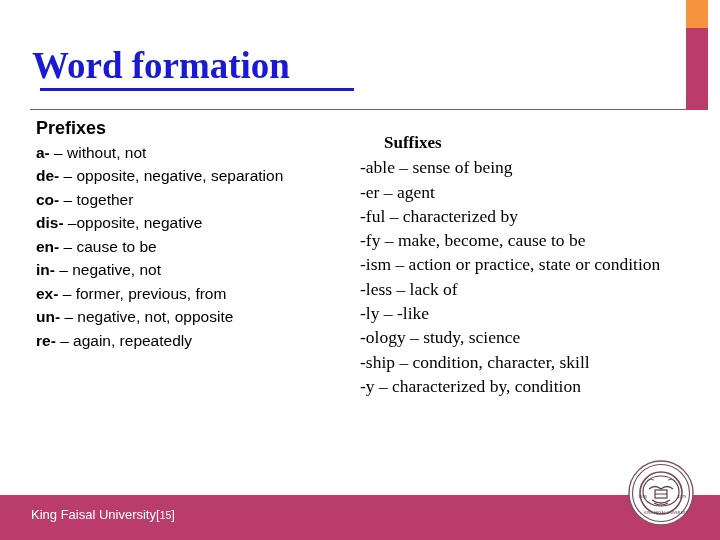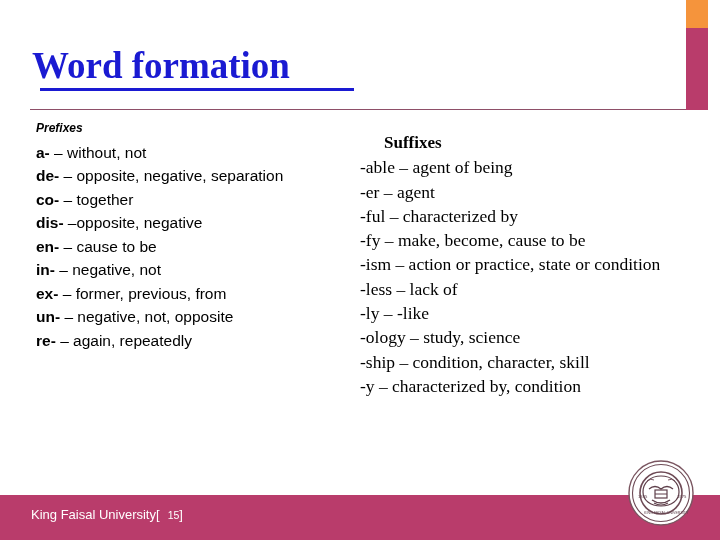--- a/index.html
+++ b/index.html
@@ -77,22 +77,21 @@
     left: 36px;
     top: 117px;
     width: 310px;
     font-family: "Liberation Sans", sans-serif;
     font-size: 15.5px;
     line-height: 23.5px;
     color: #000000;
   }
   .col-prefixes .heading {
     font-weight: bold;
-    font-size: 12px;
-    font-style: italic;
+    font-size: 18px;
   }
   .col-prefixes .affix {
     font-weight: bold;
   }
   .col-prefixes .line {
     white-space: nowrap;
   }
 
   .col-suffixes {
     position: absolute;
@@ -127,21 +126,20 @@
     left: 31px;
     top: 506px;
     color: #FFFFFF;
     font-family: "Liberation Sans", sans-serif;
     font-size: 13px;
     line-height: 17px;
     white-space: nowrap;
   }
   .footer-text .page-num {
     font-size: 10.5px;
-    margin-left: 8px;
   }
   .footer-text .bracket {
     font-size: 13px;
   }
 
   
   .seal {
     position: absolute;
     left: 627px;
     top: 459px;
@@ -173,21 +171,21 @@
         <div class="line"><span class="affix">in-</span><span> – </span><span>negative, not</span></div>
         <div class="line"><span class="affix">ex-</span><span> – </span><span>former, previous, from</span></div>
         <div class="line"><span class="affix">un-</span><span> – </span><span>negative, not, opposite</span></div>
         <div class="line"><span class="affix">re-</span><span> – </span><span>again, repeatedly</span></div>
       </div>
   </div>
 
   <div class="col-suffixes">
     <div class="heading line">Suffixes</div>
     <div id="suffix-list">
-        <div class="line">-able – agent of being</div>
+        <div class="line">-able – sense of being</div>
         <div class="line">-er – agent</div>
         <div class="line">-ful – characterized by</div>
         <div class="line">-fy – make, become, cause to be</div>
         <div class="line">-ism – action or practice, state or condition</div>
         <div class="line">-less – lack of</div>
         <div class="line">-ly – -like</div>
         <div class="line">-ology – study, science</div>
         <div class="line">-ship – condition, character, skill</div>
         <div class="line">-y – characterized by, condition</div>
       </div>

